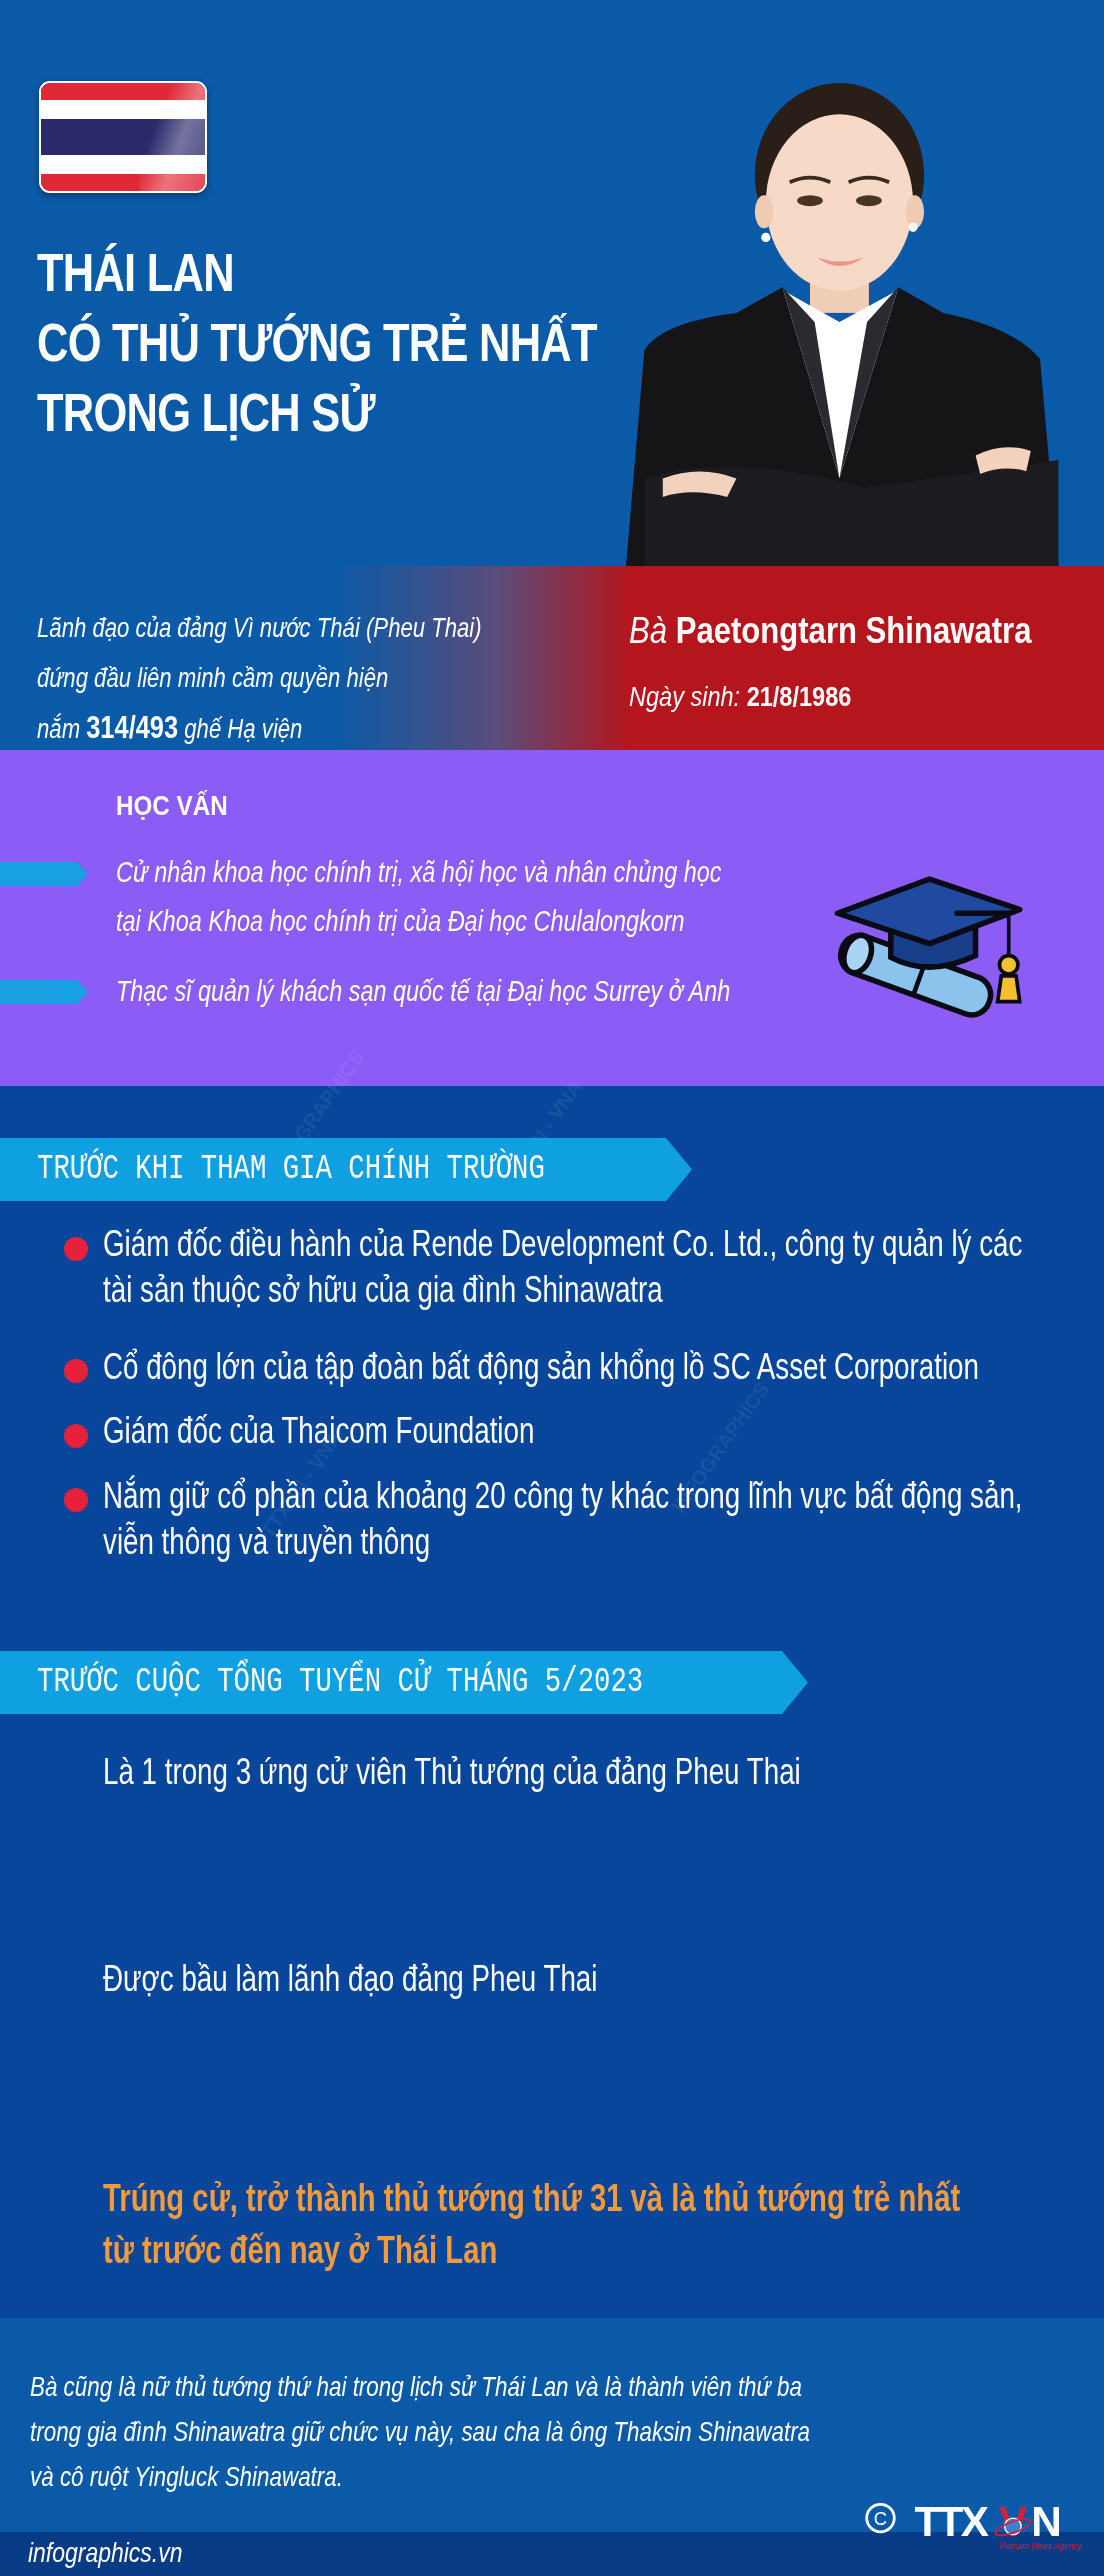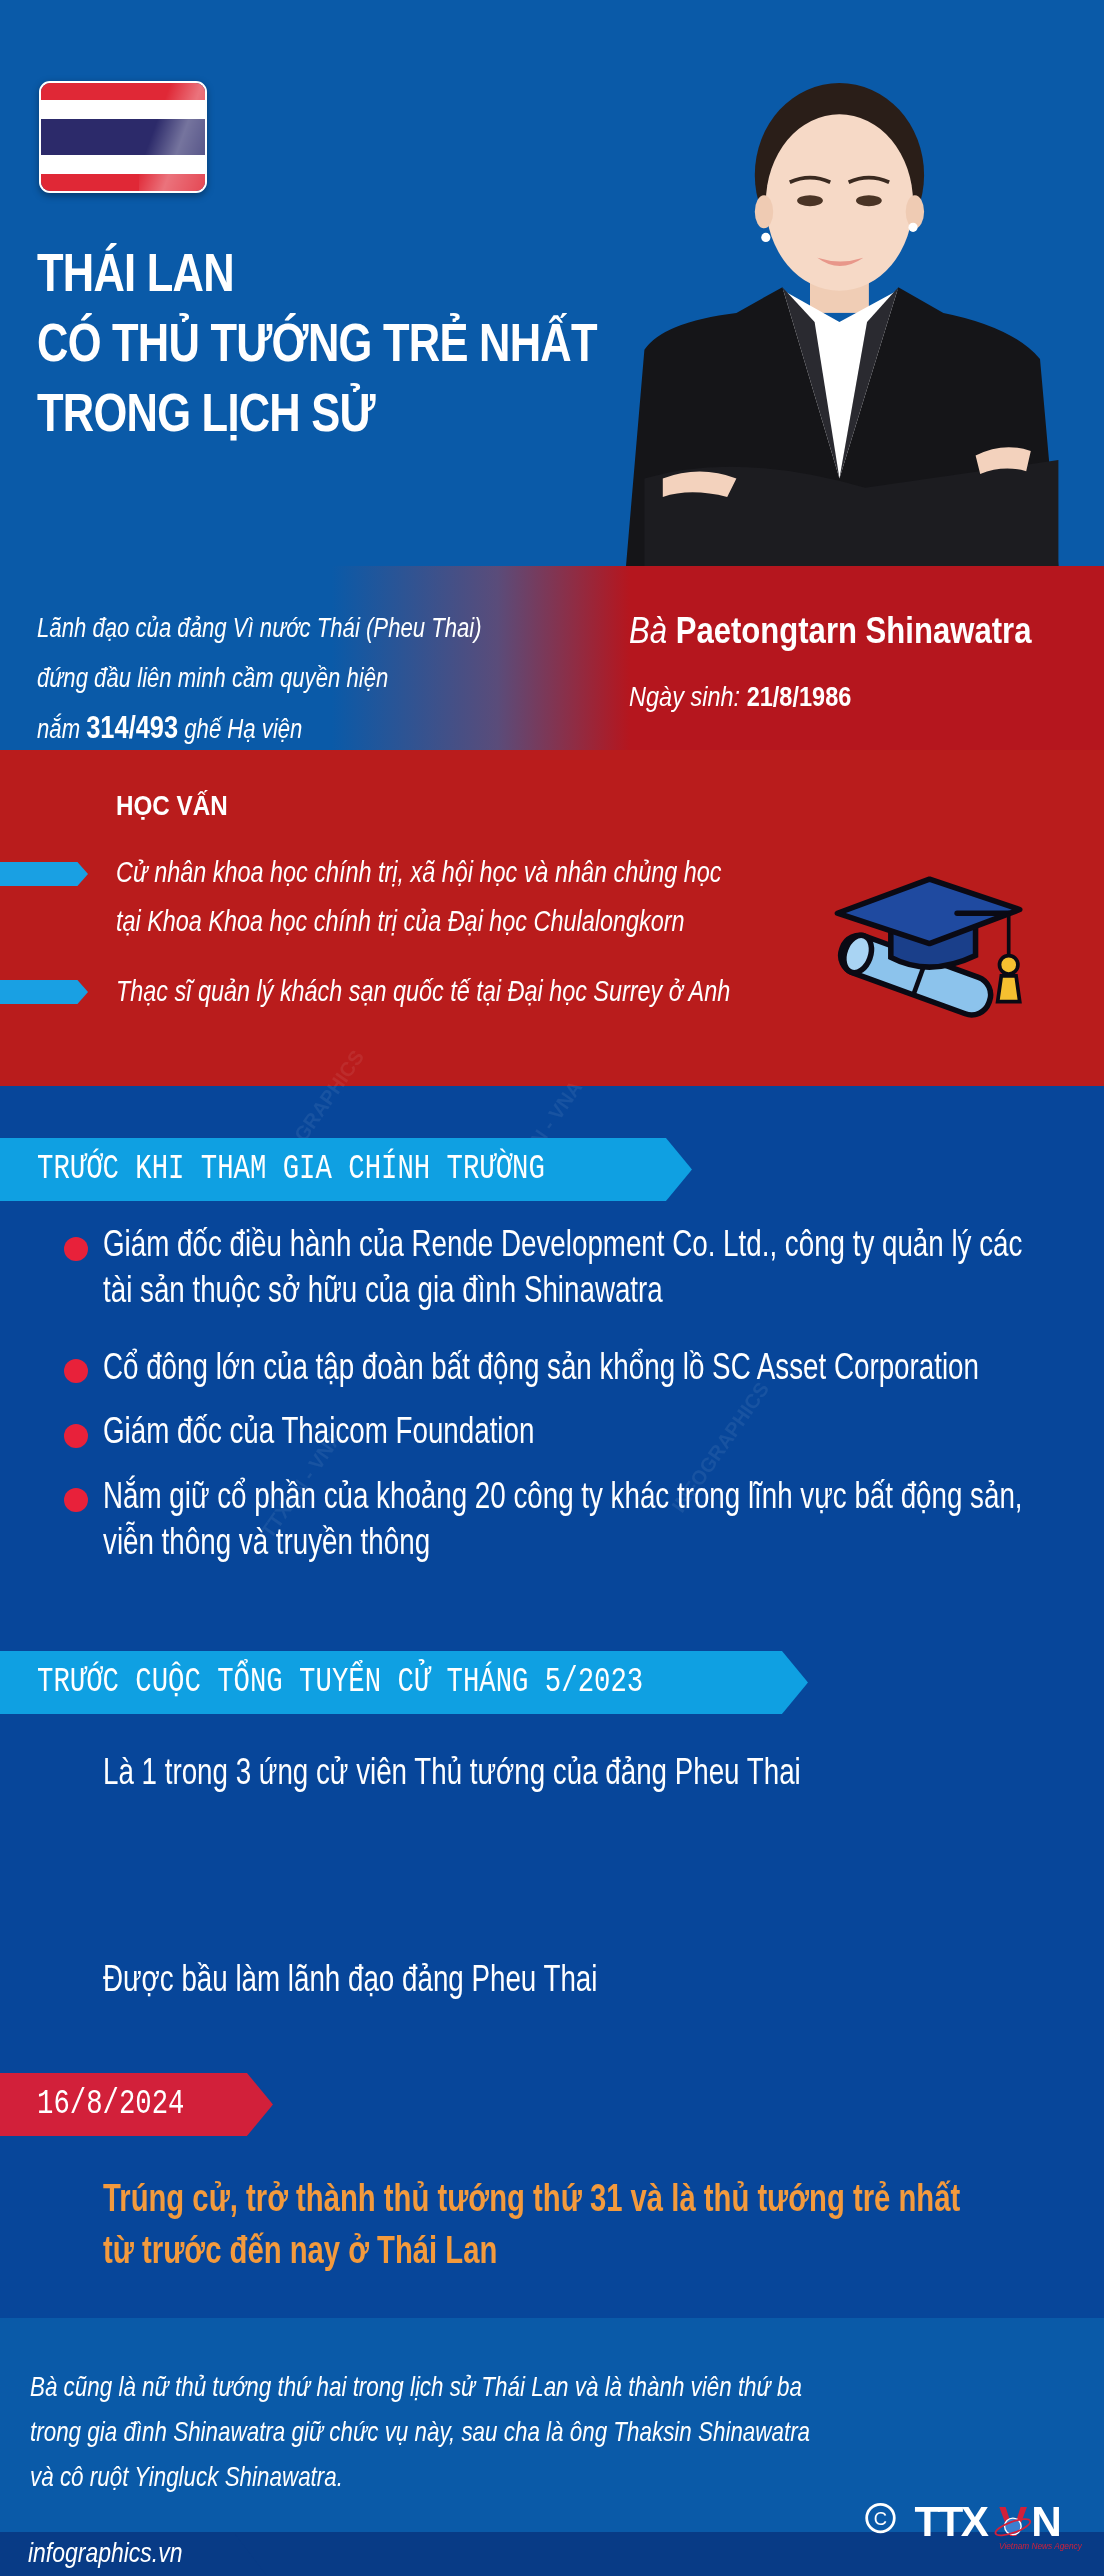--- a/index.html
+++ b/index.html
@@ -27,21 +27,21 @@
   .band-left b { font-style: normal; font-weight: bold; font-size: 31px; }
   .band-right { position: absolute; left: 629px; top: 37px; transform: scaleX(0.84); transform-origin: left top; white-space: nowrap; }
   .name-line { font-size: 37px; line-height: 55px; }
   .name-line i { font-weight: normal; }
   .name-line b { font-weight: bold; }
   .dob-line { font-size: 28px; line-height: 55px; margin-top: 11px; }
   .dob-line i { font-style: italic; }
   .dob-line b { font-weight: bold; }
 
   
-  .edu { position: absolute; left: 0; top: 750px; width: 1105px; height: 336px; background: #b91c1c; }
+  .edu { position: absolute; left: 0; top: 750px; width: 1105px; height: 336px; background: #8b5cf6; }
   .edu-title { position: absolute; left: 116px; top: 39px; font-size: 28.5px; font-weight: bold; transform: scaleX(0.85); transform-origin: left top; }
   .edu-arrow { position: absolute; left: 0; width: 88px; height: 24px; background: #19a0e3; clip-path: polygon(0 0, 88% 0, 100% 50%, 88% 100%, 0 100%); }
   .edu-text { position: absolute; left: 116px; font-style: italic; font-size: 30px; line-height: 49px; white-space: nowrap; transform: scaleX(0.78); transform-origin: left top; }
   .cap { position: absolute; left: 819px; top: 856px; width: 221px; height: 166px; }
 
   
   .timeline { position: absolute; left: 0; top: 1086px; width: 1105px; height: 1232px; background: #07469a; }
   .tag { position: absolute; left: 0; height: 63px; background: #0fa0e2; clip-path: polygon(0 0, calc(100% - 26px) 0, 100% 50%, calc(100% - 26px) 100%, 0 100%); box-shadow: 0 3.7px 5.5px rgba(0,0,0,.3); font-family: Liberation Mono, monospace; }
   .tag.red { background: #d2203a; }
   .tag span { position: absolute; left: 37px; top: 11px; font-size: 35px; line-height: 41px; white-space: nowrap; transform: scaleX(0.78); transform-origin: left top; }
@@ -186,23 +186,20 @@
     <div>viễn thông và truyền thông</div>
   </div>
 
   <div class="tag" style="top:565px;width:808px">
       <span>TRƯỚC CUỘC TỔNG TUYỂN CỬ THÁNG 5/2023</span>
     </div>
   <div class="ptext" style="top:663px">Là 1 trong 3 ứng cử viên Thủ tướng của đảng Pheu Thai</div>
 
   <div class="ptext" style="top:870px">Được bầu làm lãnh đạo đảng Pheu Thai</div>
 
-  <div class="tag red" style="top:987px;width:273px">
-      <span>16/8/2024</span>
-    </div>
   <div class="ptext orange" style="top:1086px">
     <div>Trúng cử, trở thành thủ tướng thứ 31 và là thủ tướng trẻ nhất</div>
     <div>từ trước đến nay ở Thái Lan</div>
   </div>
 </div>
 
 <div class="footer">
   <div class="footnote">
     <div>Bà cũng là nữ thủ tướng thứ hai trong lịch sử Thái Lan và là thành viên thứ ba</div>
     <div>trong gia đình Shinawatra giữ chức vụ này, sau cha là ông Thaksin Shinawatra</div>

